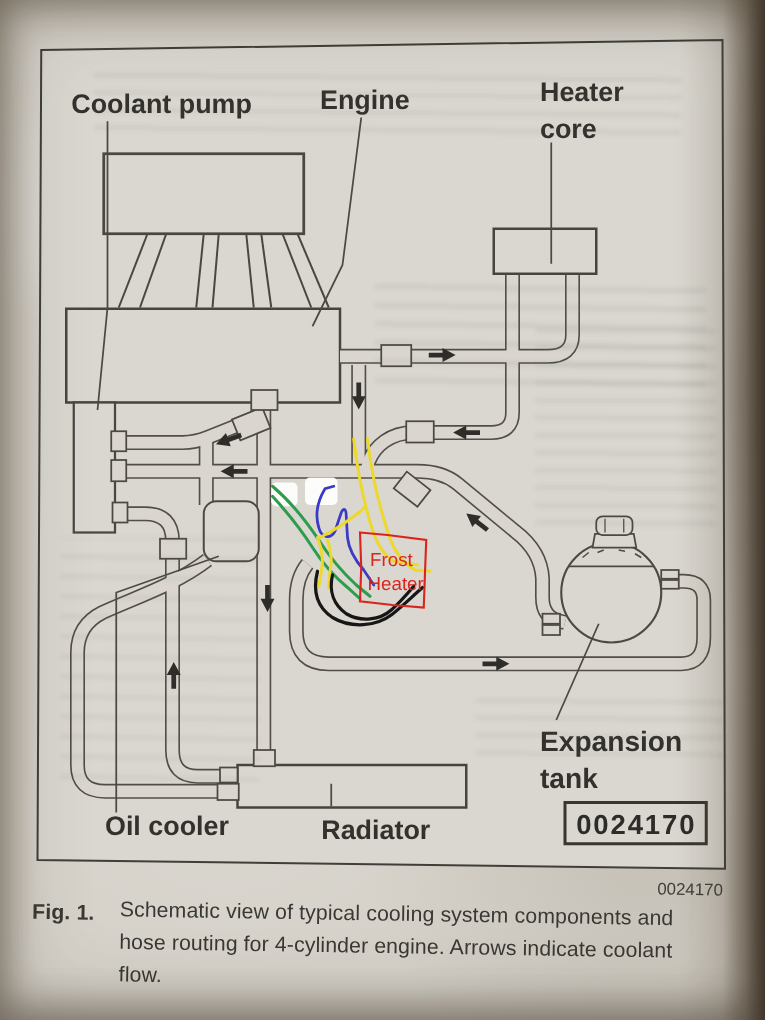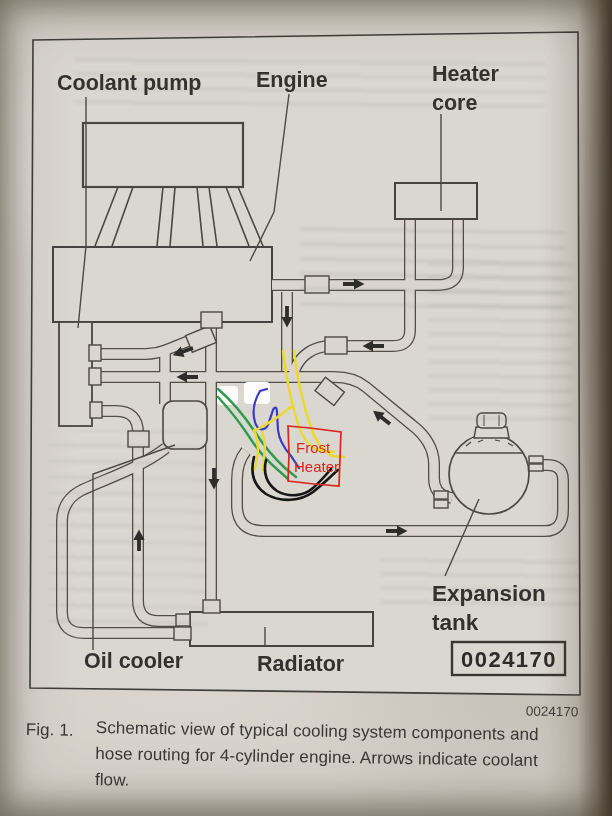--- a/index.html
+++ b/index.html
@@ -31,21 +31,21 @@
     box-shadow:inset 0 0 70px rgba(70,60,45,.30), inset -18px 0 40px rgba(70,58,42,.28),
                inset 10px 0 26px rgba(80,68,52,.20), inset 0 -14px 26px rgba(66,56,42,.25),
                inset 0 12px 22px rgba(86,75,58,.18);}
   .edge-right{position:absolute;top:0;right:0;width:34px;height:816px;pointer-events:none;
     background:linear-gradient(to right, rgba(62,50,38,0) 0%, rgba(74,60,44,.40) 55%, rgba(40,31,22,.82) 100%);}
   .edge-right-soft{position:absolute;top:0;right:0;width:70px;height:816px;pointer-events:none;
     background:linear-gradient(to right, rgba(90,75,58,0), rgba(90,75,58,.20));}
   svg{position:absolute;left:0;top:0;}
   .caption{position:absolute;left:26px;top:714px;width:565px;color:#3a3834;
     font-size:17px;line-height:26px;letter-spacing:.1px;transform:rotate(0.9deg);transform-origin:0 0;}
-  .figlab{position:absolute;left:0;top:3px;font-weight:normal;}
+  .figlab{position:absolute;left:0;top:3px;font-weight:bold;}
   .capline{display:block;margin-left:70px;}
 </style>
 </head>
 <body>
 
 <div id="page">
   <div class="mottle"></div>
 
   <svg width="612" height="816" viewBox="0 0 612 816">
     <defs>

